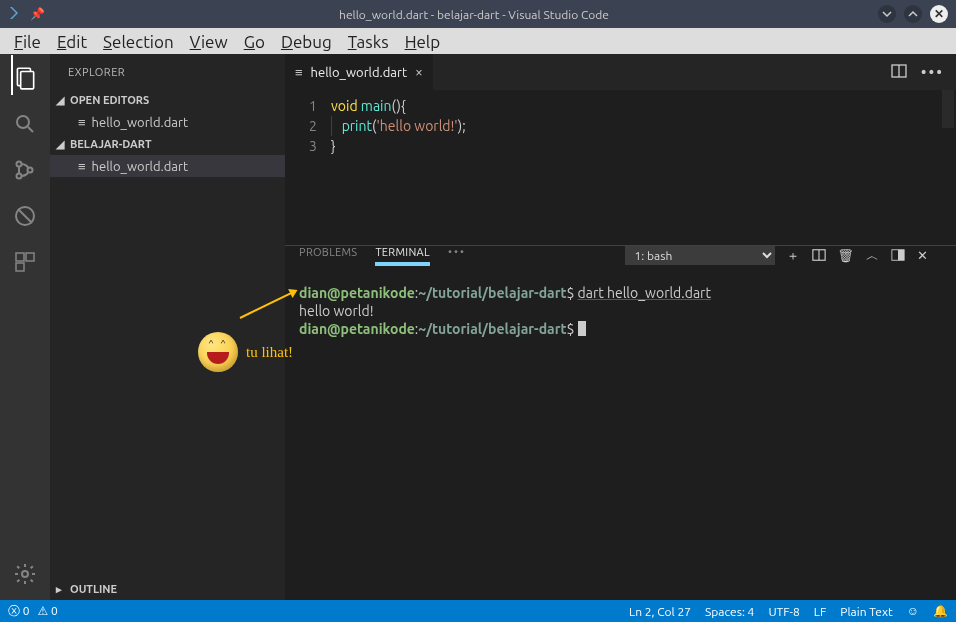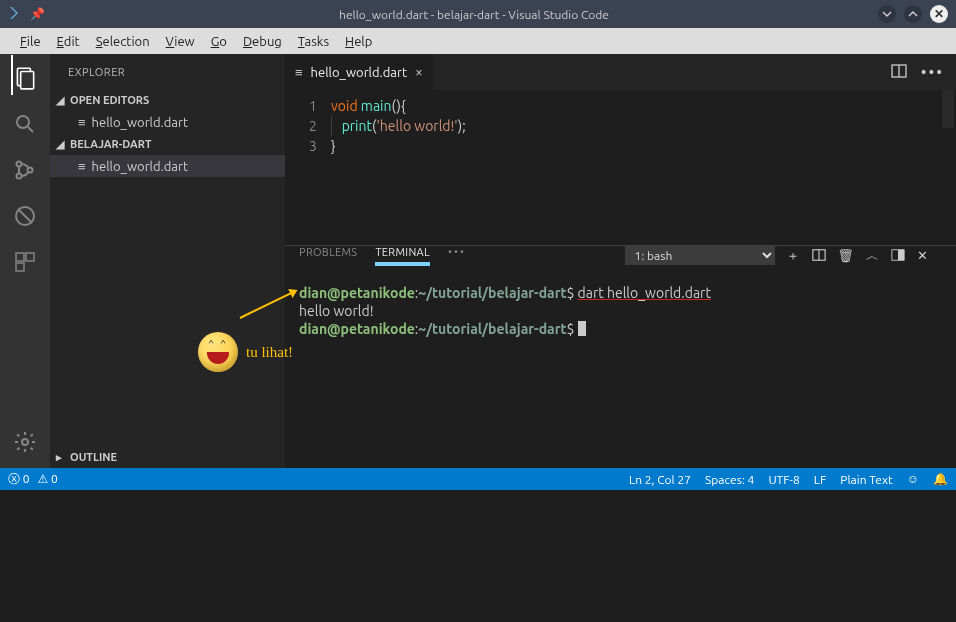--- a/index.html
+++ b/index.html
@@ -5,25 +5,25 @@
 * { margin: 0; padding: 0; box-sizing: border-box; font-family: "Ubuntu", "Segoe UI", sans-serif; }
 body { width: 956px; height: 622px; background: #1e1e1e; overflow: hidden; position: relative; }
 
 .titlebar { height: 28px; background: #3b4252; display: flex; align-items: center; color: #ccc; font-size: 12px; }
 .titlebar .icon-group { display: flex; gap: 6px; align-items: center; padding-left: 8px; width: 70px; }
 .titlebar .title { flex: 1; text-align: center; }
 .titlebar .win-controls { display: flex; gap: 8px; padding-right: 8px; }
 .titlebar .win-controls span { width: 18px; height: 18px; border-radius: 50%; background: #2e3440; display: flex; align-items: center; justify-content: center; color: #3b4252; font-weight: bold; }
 .titlebar svg { fill: #ccc; }
 
-.menubar { height: 26px; background: #dddddd; display: flex; align-items: center; padding-left: 12px; font-size: 13px; color: #222; }
+.menubar { height: 26px; background: #dddddd; display: flex; align-items: center; padding-left: 6px; font-size: 17px; color: #222; }
 .menubar span { padding: 0 8px; cursor: default; }
 .menubar span u { text-decoration: underline; }
 
-.main-area { display: flex; height: 414px; background: #252526; }
+.main-area { display: flex; height: 546px; background: #252526; }
 
 .activity-bar { width: 50px; background: #333333; display: flex; flex-direction: column; align-items: center; padding-top: 10px; gap: 18px; }
 .activity-bar .ab-icon { width: 28px; height: 28px; display: flex; align-items: center; justify-content: center; color: #858585; }
 .activity-bar .ab-icon.active { color: #fff; }
 .activity-bar .ab-icon.active::before { content: ""; position: absolute; left: 0; width: 2px; height: 40px; background: #fff; margin-top: -6px; }
 .activity-bar .ab-icon:first-child { position: relative; }
 .activity-bar .spacer { flex: 1; }
 
 .sidebar { width: 235px; background: #252526; color: #ccc; font-size: 13px; display: flex; flex-direction: column; }
 .sidebar-header { height: 35px; display: flex; align-items: center; padding-left: 18px; font-size: 11px; letter-spacing: 0.5px; color: #bbb; }
@@ -38,21 +38,21 @@
 .tab-bar { height: 36px; background: #252526; display: flex; align-items: stretch; }
 .tab { background: #1e1e1e; display: flex; align-items: center; padding: 0 10px; color: #eee; font-size: 13px; gap: 8px; border-right: 1px solid #252526; }
 .tab .close { color: #ccc; font-size: 14px; }
 .tab-bar .tab-right { margin-left: auto; display: flex; align-items: center; gap: 14px; padding-right: 12px; color: #ccc; }
 
 .code-area { flex: 0 0 155px; display: flex; font-family: "Consolas", "Menlo", monospace; font-size: 14px; color: #d4d4d4; padding-top: 6px; position: relative; }
 .gutter { width: 46px; text-align: right; color: #858585; padding-right: 14px; line-height: 20px; }
 .gutter div { height: 20px; }
 .code-lines { flex: 1; line-height: 20px; }
 .code-lines div { height: 20px; white-space: pre; }
-.kw { color: #f97316; }
+.kw { color: #fde047; }
 .fn { color: #5eead4; }
 .str { color: #ce9178; }
 .indent-guide { border-left: 1px solid #404040; display:inline-block; height:20px; vertical-align:top; }
 .scrollbar { position:absolute; right:2px; top:0; width:12px; height:38px; background:#4a4a4a44; }
 
 .panel { flex: 1; background: #1e1e1e; border-top: 1px solid #414141; display: flex; flex-direction: column; }
 .panel-tabs { height: 34px; display: flex; align-items: flex-start; gap: 18px; padding-left: 14px; color: #888; font-size: 11px; }
 .panel-tabs .pt { letter-spacing: 0.3px; }
 .panel-tabs .pt.active { color: #e7e7e7; border-bottom: 4px solid #7dd3fc; padding-bottom: 4px; }
 .panel-tabs .dots { letter-spacing: 2px; }

